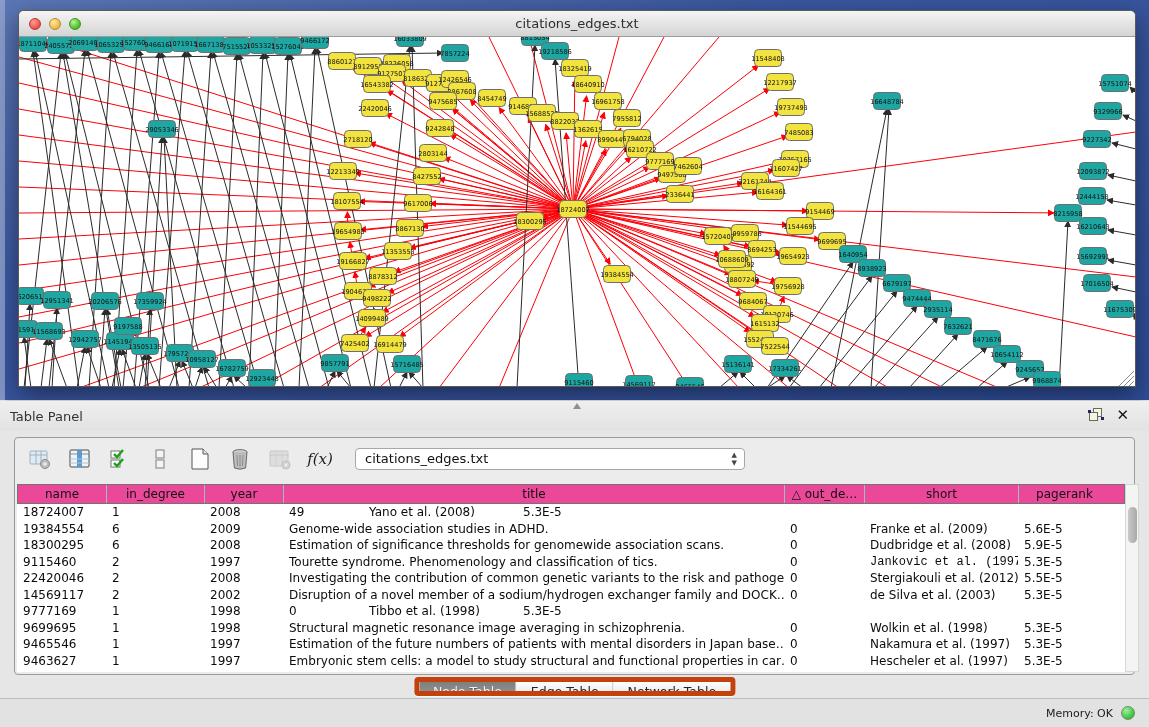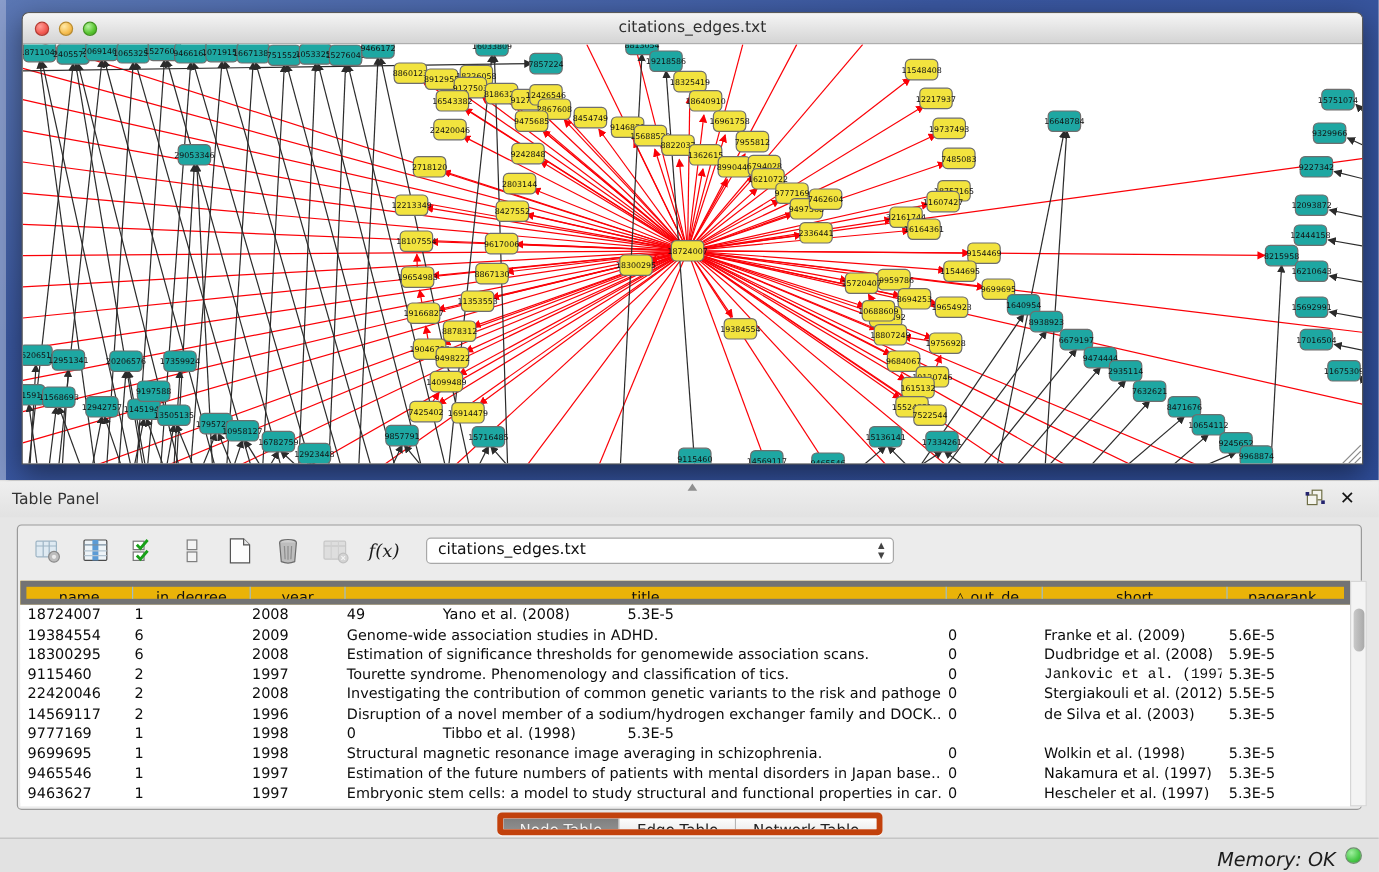--- a/index.html
+++ b/index.html
@@ -51,21 +51,21 @@
   .tool { width:26px; height:26px; display:flex; align-items:center; justify-content:center; }
   .fx { font-family:"DejaVu Serif","Liberation Serif",serif; font-style:italic;
     font-size:15px; color:#1b1b1b; }
   .combo { position:relative; margin-left:8px; width:390px; height:22px; background:#fff;
     border:1px solid #a8a8a8; border-radius:4px; font-size:13px; color:#111;
     line-height:20px; padding-left:9px; }
   .combo .stepper { position:absolute; right:7px; top:2px; font-size:7px; color:#444;
     line-height:8px; text-align:center; }
 
   .tbl { position:absolute; left:2px; top:46px; width:1108px; height:188px; background:#fff; }
-  .thead { display:flex; height:20px; background:#eab308; border:5px solid #737373; }
+  .thead { display:flex; height:20px; background:#ec4899; border:1px solid #737373; }
   .th { font-size:12px; color:#111; text-align:center; line-height:18px;
     border-right:1px solid #9cbccd; overflow:hidden; white-space:nowrap; }
   .th:last-child { border-right:none; }
   .trow { display:flex; height:16.5px; background:#fff; }
   .td { font-size:12px; color:#0b0b0b; line-height:16px; padding-left:6px;
     overflow:hidden; white-space:nowrap; }
   .vscroll { position:absolute; right:-14px; top:0; width:14px; height:188px;
     background:#f4f4f4; border:1px solid #d6d6d6; }
   .vthumb { position:absolute; left:1.5px; top:22px; width:9px; height:36px;
     background:linear-gradient(90deg,#c9c9c9,#a9a9a9); border-radius:5px; }
@@ -74,21 +74,21 @@
     display:flex; border:5px solid #c2410c; border-radius:4px; overflow:hidden;
     background:#fff; box-shadow:0 1px 0 rgba(255,255,255,.7); }
   .tab { font-size:12.5px; padding:1px 14px 0 14px; line-height:17px; color:#222;
     border-right:1px solid #b5b5b5; background:linear-gradient(#fdfdfd,#efefef); }
   .tab:last-child { border-right:none; }
   .tab.selected { background:linear-gradient(#7f7f7f,#8d8d8d); color:#f2f2f2;
     text-shadow:0 1px 1px rgba(0,0,0,.35); }
 
   .statusbar { position:absolute; left:0; bottom:0; width:100%; height:29px;
     border-top:1px solid #bdbdbd; background:#e2e2e2; }
-  .memory { position:absolute; right:36px; top:8px; font-size:16px; color:#1c1c1c;font-style:italic; }
+  .memory { position:absolute; right:36px; top:8px; font-size:11px; color:#1c1c1c; }
   .mem-dot { position:absolute; right:14px; top:7px; width:14px; height:14px; border-radius:50%;
     background:radial-gradient(circle at 35% 30%,#9ff09f,#46c846 60%,#2f9e2f);
     border:1px solid #6f8f6f; }
 </style>
 </head>
 <body>
 
 <div class="desktop">
   <div class="net-window">
     <div class="titlebar">
@@ -976,21 +976,21 @@
             <div class="td" style="width: 98px;">2</div>
             <div class="td" style="width: 79px;">2008</div>
             <div class="td" style="width: 501px;">Investigating the contribution of common genetic variants to the risk and pathogen…</div>
             <div class="td" style="width: 80px;">0</div>
             <div class="td" style="width: 154px;">Stergiakouli et al. (2012)</div>
             <div class="td" style="width: 91px;">5.5E-5</div>
           </div>
           <div class="trow">
             <div class="td" style="width: 89px;">14569117</div>
             <div class="td" style="width: 98px;">2</div>
-            <div class="td" style="width: 79px;">1996</div>
+            <div class="td" style="width: 79px;">2002</div>
             <div class="td" style="width: 501px;">Disruption of a novel member of a sodium/hydrogen exchanger family and DOCK…</div>
             <div class="td" style="width: 80px;">0</div>
             <div class="td" style="width: 154px;">de Silva et al. (2003)</div>
             <div class="td" style="width: 91px;">5.3E-5</div>
           </div>
           <div class="trow">
             <div class="td" style="width: 89px;">9777169</div>
             <div class="td" style="width: 98px;">1</div>
             <div class="td" style="width: 79px;">1998</div>
             <div class="td" style="width: 80px;">0</div>

